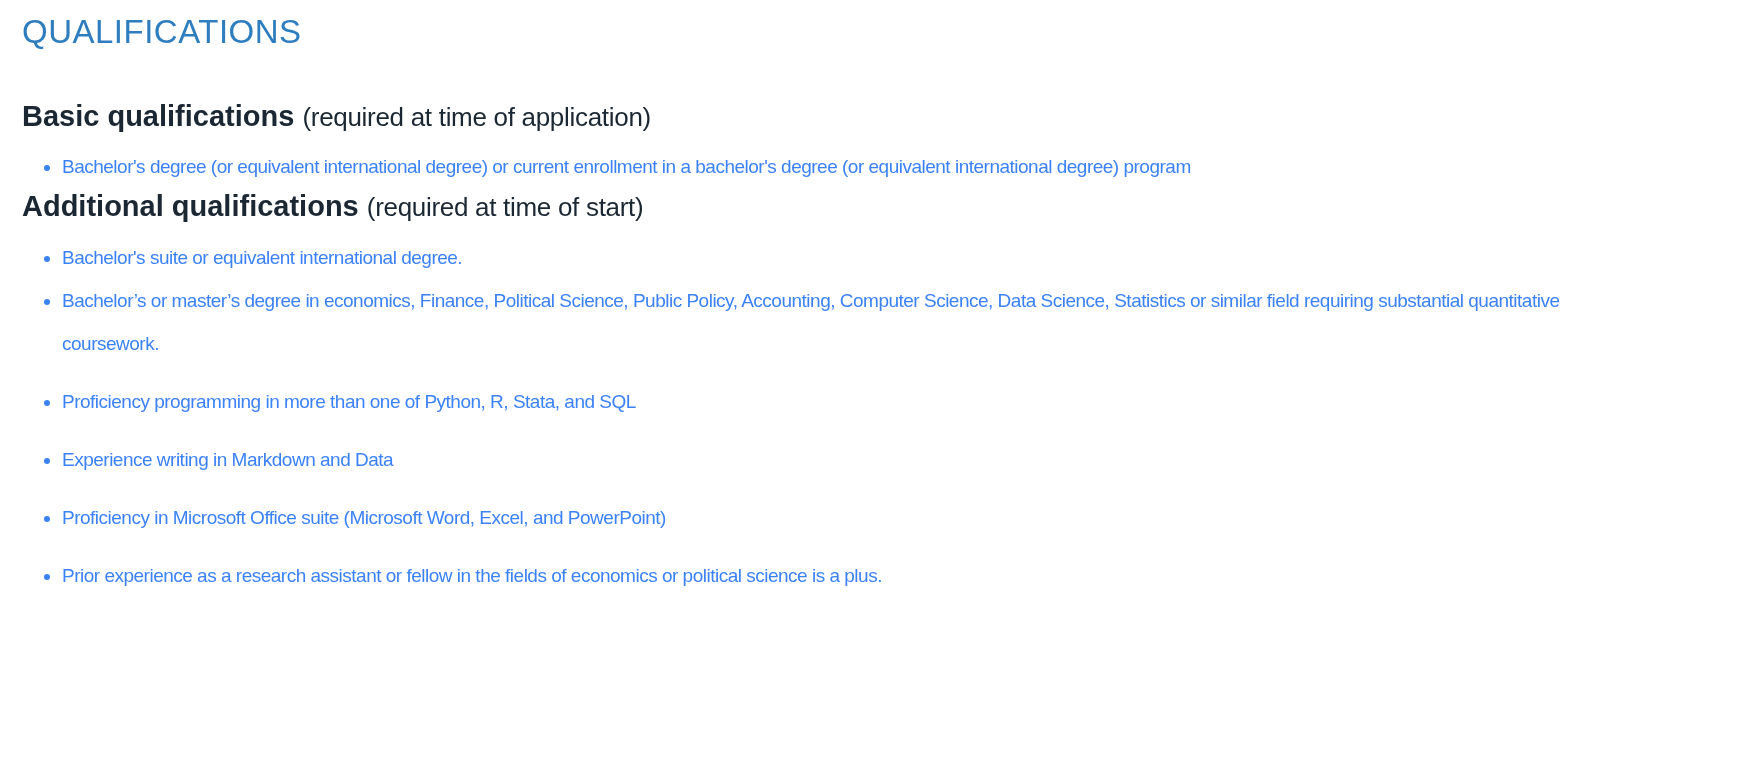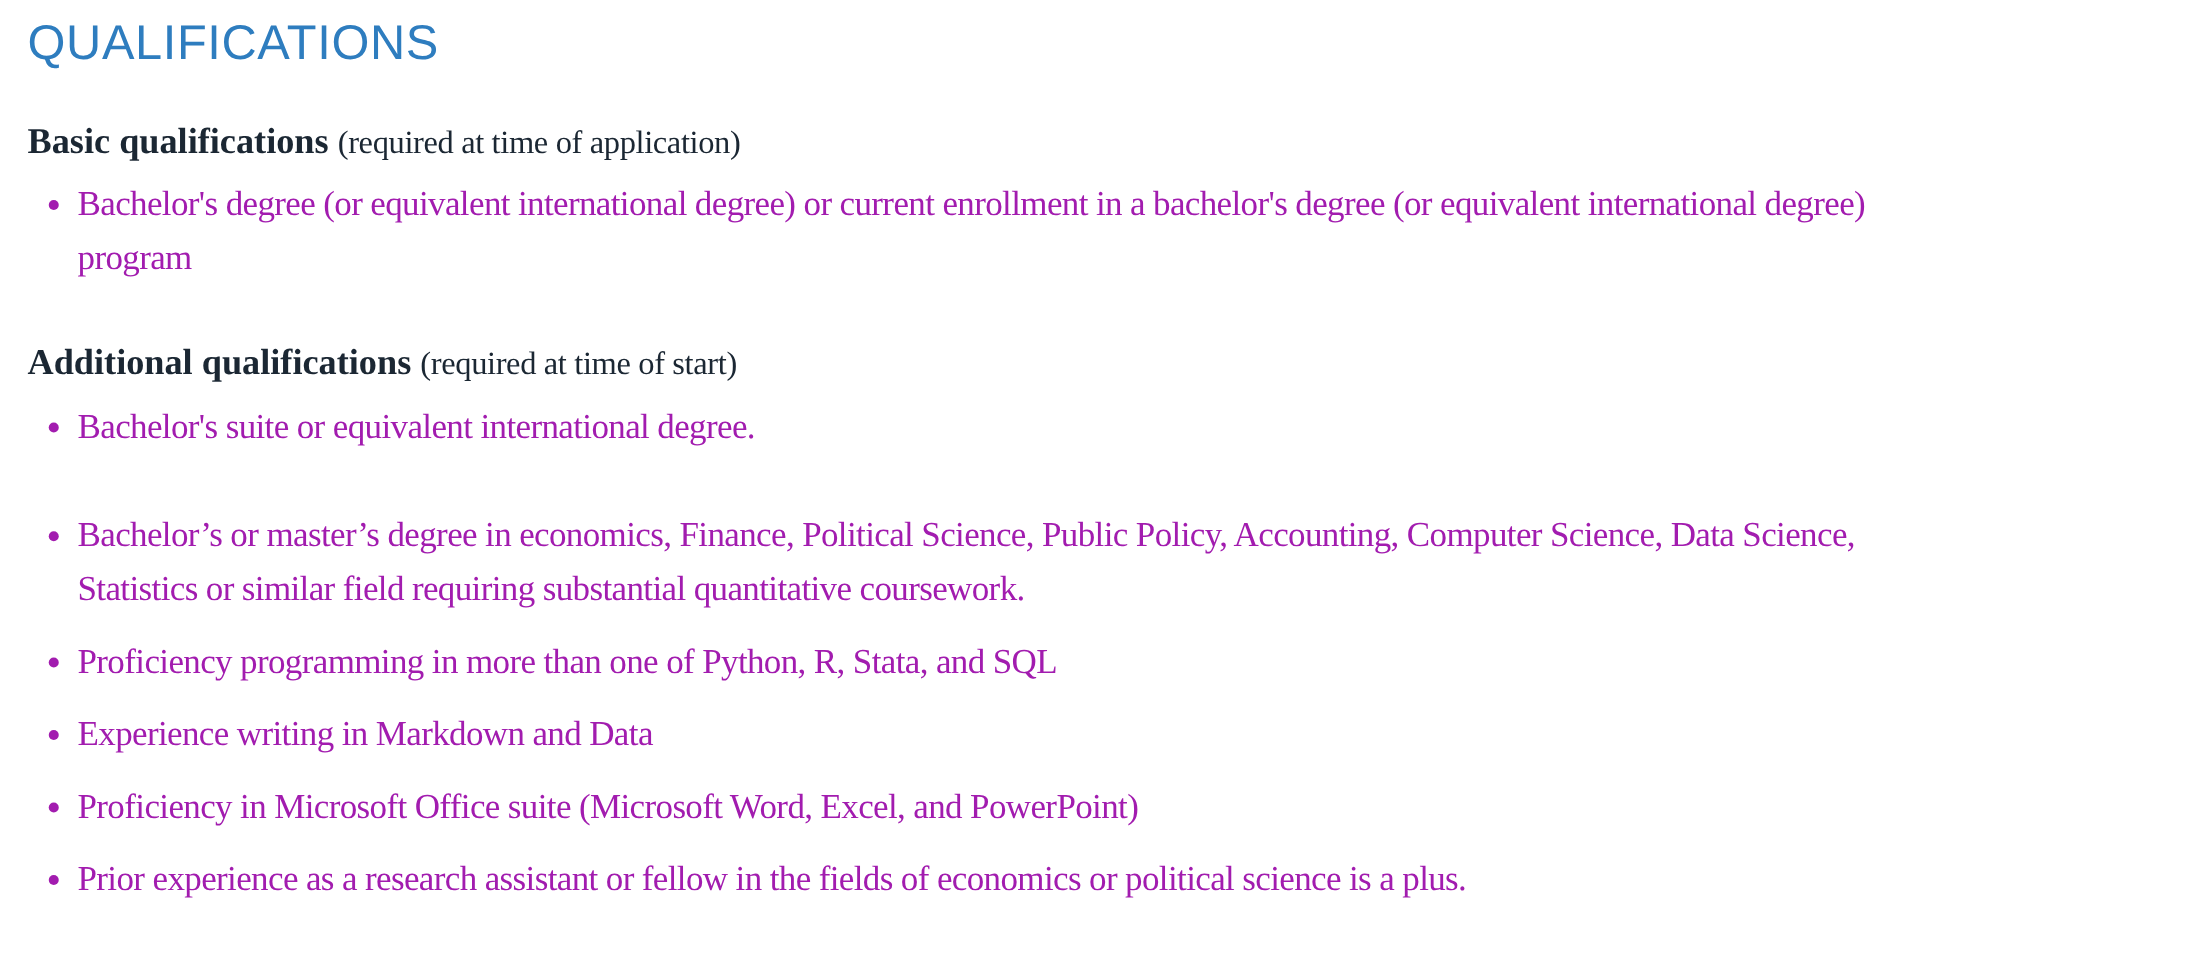--- a/index.html
+++ b/index.html
@@ -12,53 +12,53 @@
     height: 762px;
     overflow: hidden;
     font-family: "Liberation Sans", sans-serif;
     color: #1b2733;
   }
   .page {
     padding: 10px 22px 0 22px;
   }
   .section-title {
     color: #2e7dbf;
-    font-size: 39px;
+    font-size: 33px;
     font-weight: 400;
     letter-spacing: 0.5px;
-    margin: 2px 0 36px 0;
+    margin: 2px 0 46px 0;
     line-height: 1.2;
   }
-  .qual-section { margin: 0; font-family: Liberation Serif, serif; }
-  .qual-section + .qual-section { margin-top: 44px; }
+  .qual-section { margin: 0; }
+  .qual-section + .qual-section { }
   .sub-heading {
     font-size: 29px;
     font-weight: 700;
     margin: 0 0 10px 0;
     line-height: 1.3;
     color: #1b2733;
   }
   .sub-heading .heading-note {
     font-weight: 400;
     font-size: 26px;
     letter-spacing: -0.3px;
   }
   ul.bullet-list {
     margin: 0;
     padding: 0 0 0 40px;
     list-style: disc outside;
     box-sizing: content-box;
     max-width: 1520px;
   }
   ul.bullet-list li {
-    font-size: 28px;
+    font-size: 19px;
     letter-spacing: -0.5px;
     line-height: 43px;
     margin: 0 0 15px 0;
-    color: #a21caf;
+    color: #3b82f6;
   }
   ul.bullet-list li:last-child { margin-bottom: 0; }
 </style>
 </head>
 <body style="background: rgb(255, 255, 255);">
 
 <div class="page">
 
   <h2 class="section-title" style="color: rgb(46, 125, 191);">QUALIFICATIONS</h2>
 

